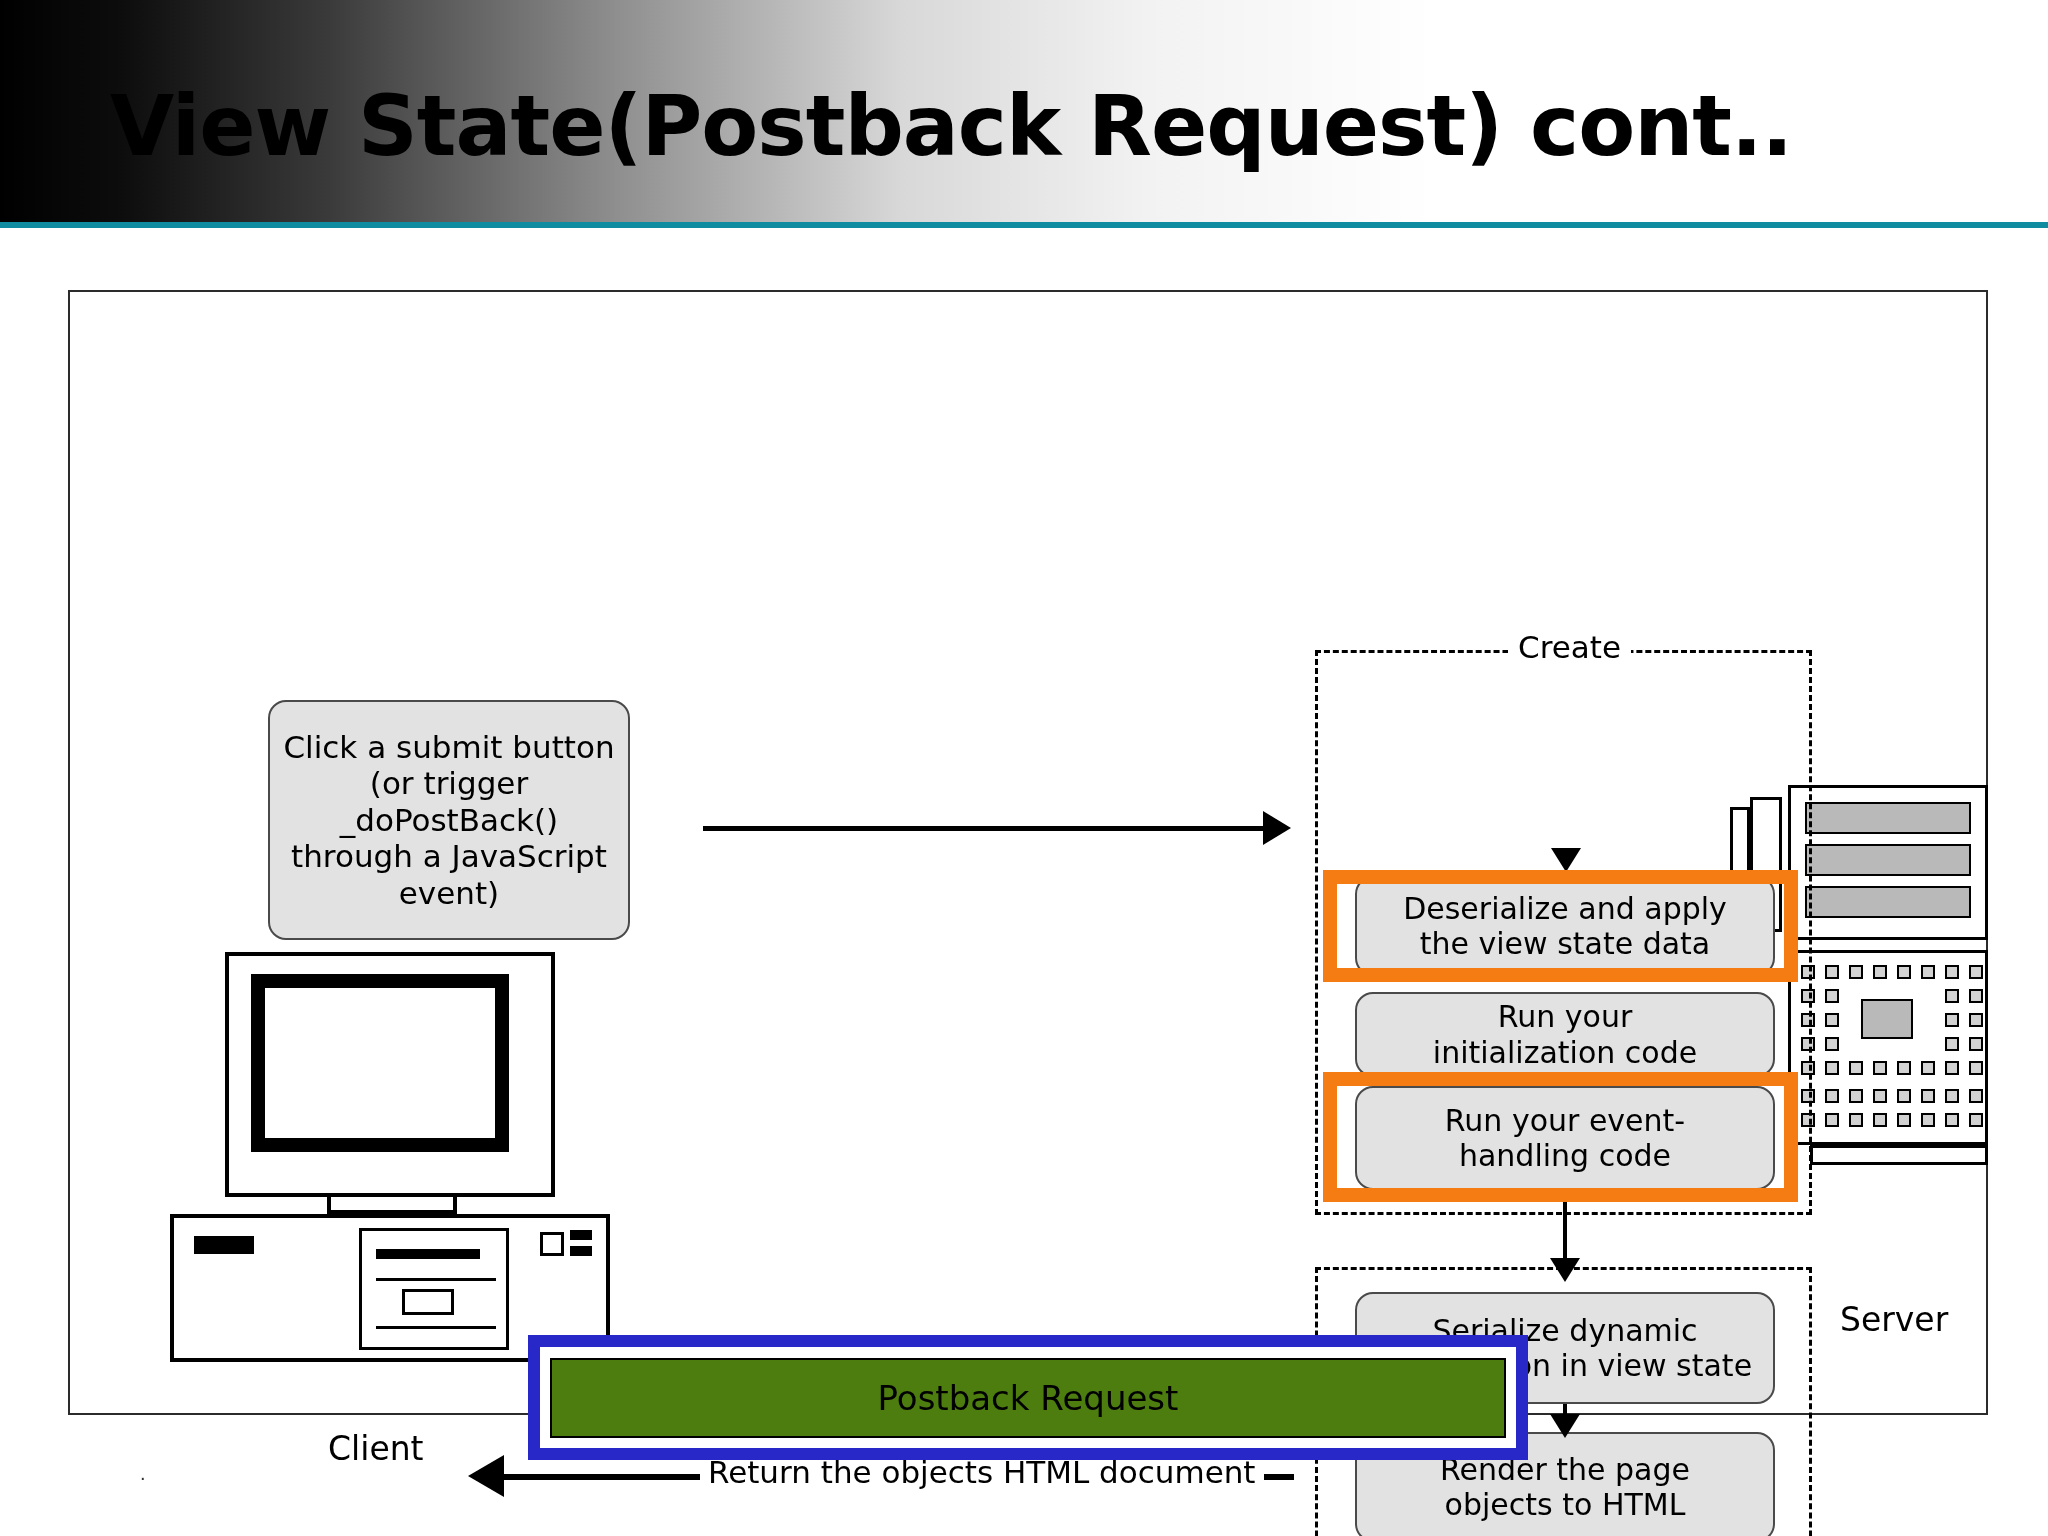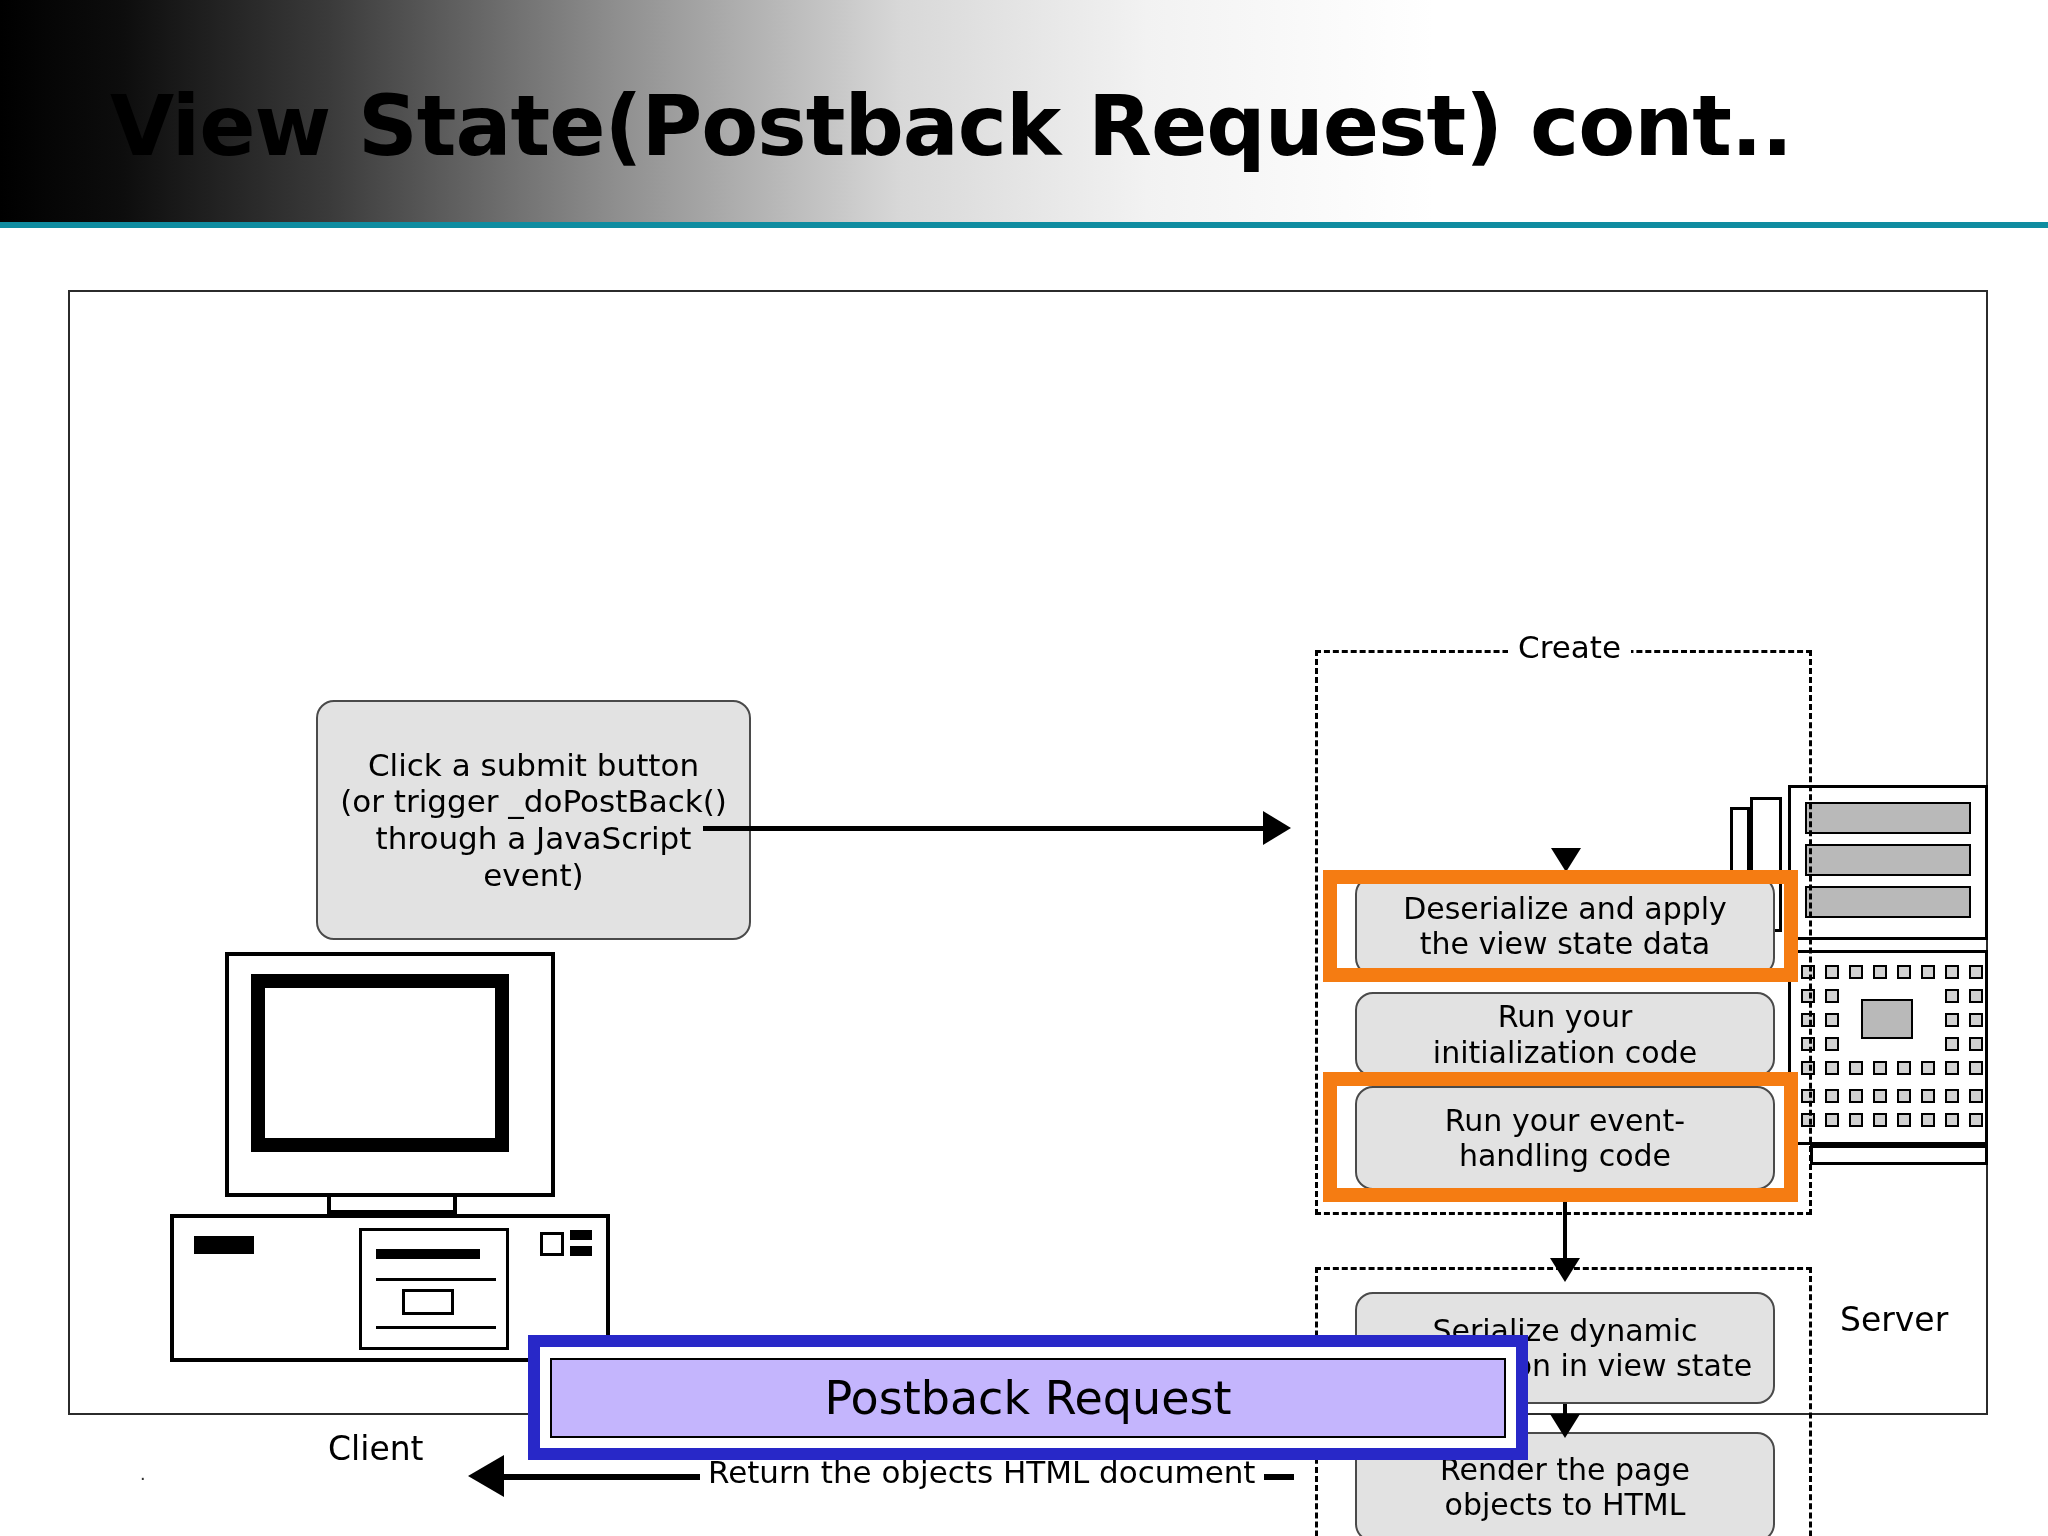--- a/index.html
+++ b/index.html
@@ -79,24 +79,23 @@
     font-size: 30px;
     line-height: 1.18;
     font-family: "DejaVu Sans", sans-serif;
     white-space: pre-line;
   }
 
   
   #client-action-box {
     left: 198px;
     top: 408px;
-    width: 435px;
+    width: 362px;
     height: 240px;
     font-size: 31px;
-    margin-left: 48px;
   }
 
   
   .dashed-group {
     position: absolute;
     border: 3px dashed #000000;
     box-sizing: border-box;
     background: transparent;
   }
   #request-group {
@@ -313,25 +312,25 @@
     background: #ffffff;
   }
   #postback-inner {
     position: absolute;
     left: 550px;
     top: 1358px;
     width: 956px;
     height: 80px;
     border: 2px solid #000000;
     box-sizing: border-box;
-    background: #c4b5fd;
+    background: #4d7c0f;
     display: flex;
     align-items: center;
     justify-content: center;
-    font-size: 46px;
+    font-size: 34px;
     color: #000000;
     font-family: "DejaVu Sans", sans-serif;
   }
 
   #bottom-dot {
     position: absolute;
     left: 140px;
     top: 1462px;
     font-size: 20px;
     color: #333333;

